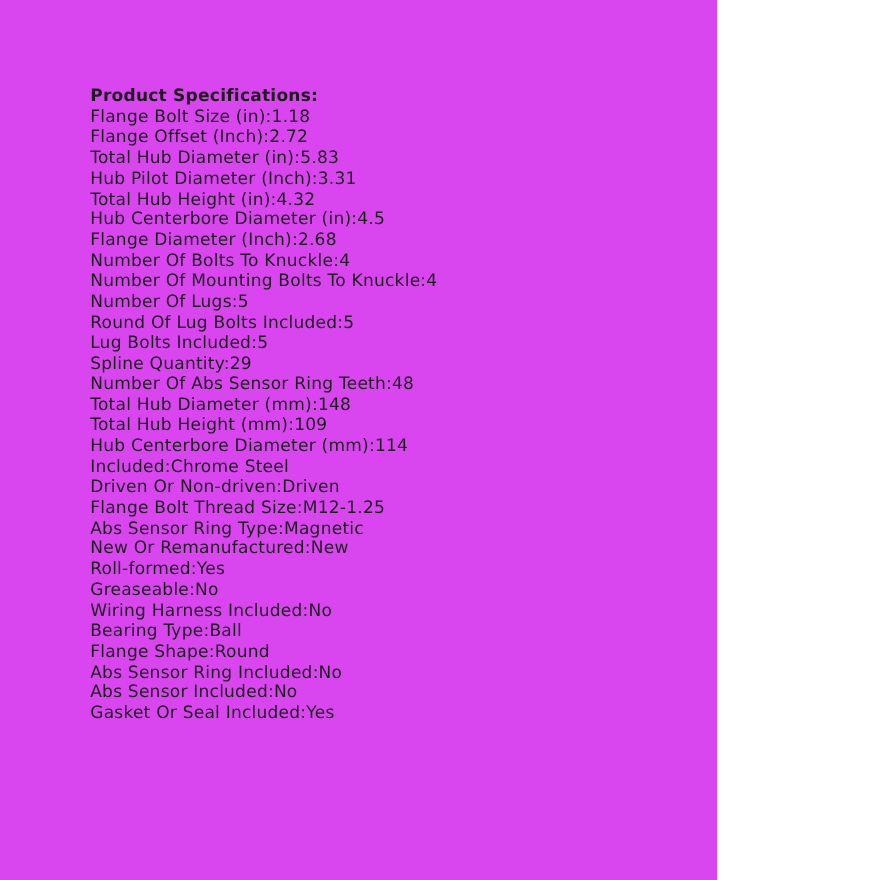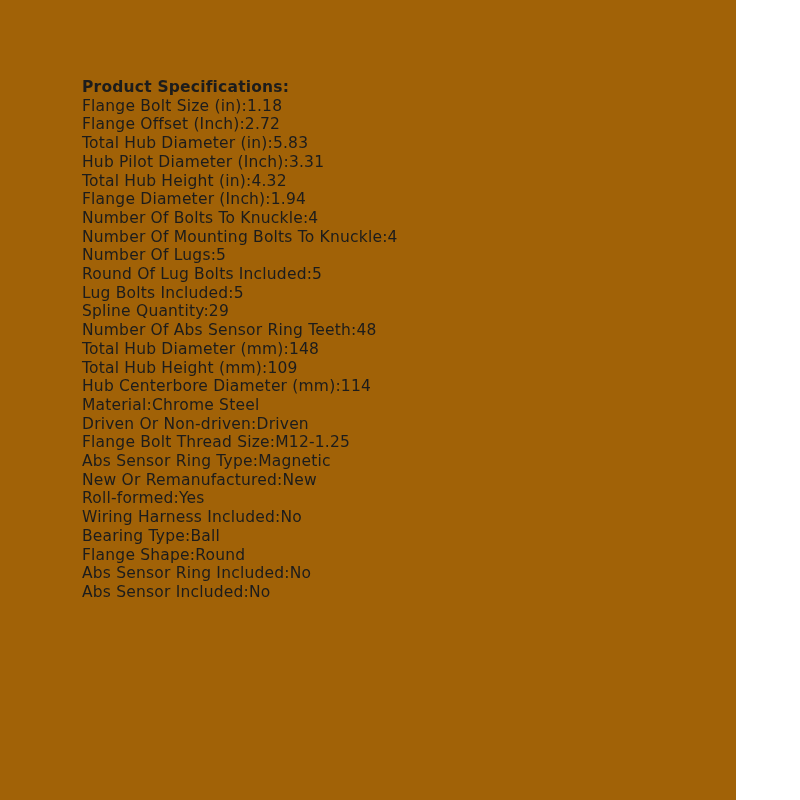--- a/index.html
+++ b/index.html
@@ -8,23 +8,23 @@
   }
   body {
     width: 800px;
     height: 800px;
     background: #ffffff;
     overflow: hidden;
     font-family: "DejaVu Sans", "Liberation Sans", sans-serif;
   }
   .canvas {
     position: relative;
-    width: 736px;
+    width: 652px;
     height: 800px;
-    background: #a16207;
+    background: #d946ef;
   }
   .spec-block {
     position: absolute;
     left: 82px;
     top: 78px;
     color: #1c1c1c;
     font-size: 15.5px;
     line-height: 18.7px;
     letter-spacing: 0.2px;
     white-space: nowrap;
@@ -41,37 +41,40 @@
 
 <div class="canvas">
   <div class="spec-block">
     <div class="spec-heading">Product Specifications:</div>
     <div id="spec-list">
         <div class="spec-row"><span>Flange Bolt Size (in):</span><span>1.18</span></div>
         <div class="spec-row"><span>Flange Offset (Inch):</span><span>2.72</span></div>
         <div class="spec-row"><span>Total Hub Diameter (in):</span><span>5.83</span></div>
         <div class="spec-row"><span>Hub Pilot Diameter (Inch):</span><span>3.31</span></div>
         <div class="spec-row"><span>Total Hub Height (in):</span><span>4.32</span></div>
-        <div class="spec-row"><span>Flange Diameter (Inch):</span><span>1.94</span></div>
+        <div class="spec-row"><span>Hub Centerbore Diameter (in):</span><span>4.5</span></div>
+        <div class="spec-row"><span>Flange Diameter (Inch):</span><span>2.68</span></div>
         <div class="spec-row"><span>Number Of Bolts To Knuckle:</span><span>4</span></div>
         <div class="spec-row"><span>Number Of Mounting Bolts To Knuckle:</span><span>4</span></div>
         <div class="spec-row"><span>Number Of Lugs:</span><span>5</span></div>
         <div class="spec-row"><span>Round Of Lug Bolts Included:</span><span>5</span></div>
         <div class="spec-row"><span>Lug Bolts Included:</span><span>5</span></div>
         <div class="spec-row"><span>Spline Quantity:</span><span>29</span></div>
         <div class="spec-row"><span>Number Of Abs Sensor Ring Teeth:</span><span>48</span></div>
         <div class="spec-row"><span>Total Hub Diameter (mm):</span><span>148</span></div>
         <div class="spec-row"><span>Total Hub Height (mm):</span><span>109</span></div>
         <div class="spec-row"><span>Hub Centerbore Diameter (mm):</span><span>114</span></div>
-        <div class="spec-row"><span>Material:</span><span>Chrome Steel</span></div>
+        <div class="spec-row"><span>Included:</span><span>Chrome Steel</span></div>
         <div class="spec-row"><span>Driven Or Non-driven:</span><span>Driven</span></div>
         <div class="spec-row"><span>Flange Bolt Thread Size:</span><span>M12-1.25</span></div>
         <div class="spec-row"><span>Abs Sensor Ring Type:</span><span>Magnetic</span></div>
         <div class="spec-row"><span>New Or Remanufactured:</span><span>New</span></div>
         <div class="spec-row"><span>Roll-formed:</span><span>Yes</span></div>
+        <div class="spec-row"><span>Greaseable:</span><span>No</span></div>
         <div class="spec-row"><span>Wiring Harness Included:</span><span>No</span></div>
         <div class="spec-row"><span>Bearing Type:</span><span>Ball</span></div>
         <div class="spec-row"><span>Flange Shape:</span><span>Round</span></div>
         <div class="spec-row"><span>Abs Sensor Ring Included:</span><span>No</span></div>
         <div class="spec-row"><span>Abs Sensor Included:</span><span>No</span></div>
+        <div class="spec-row"><span>Gasket Or Seal Included:</span><span>Yes</span></div>
       </div>
   </div>
 </div>
 
 </body></html>

